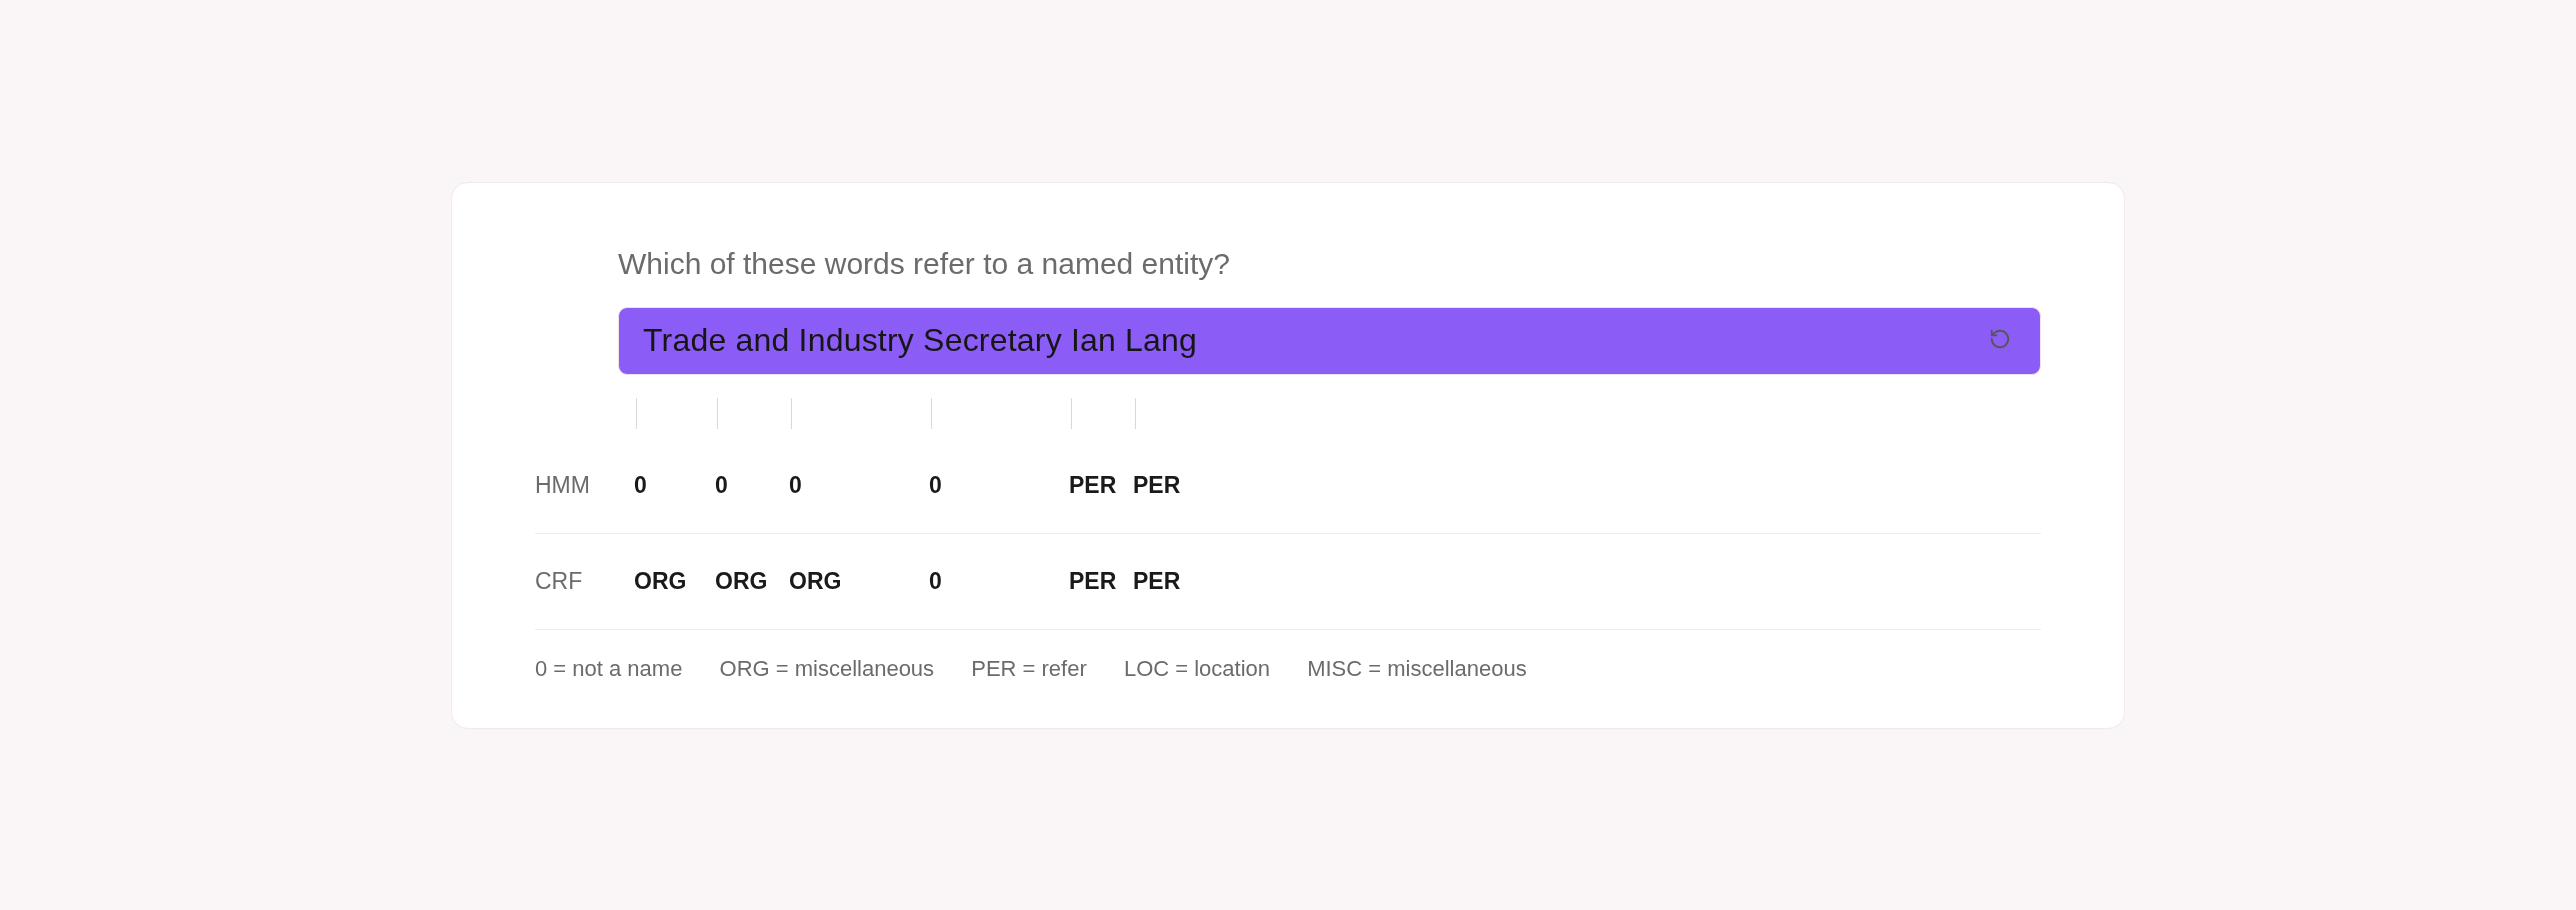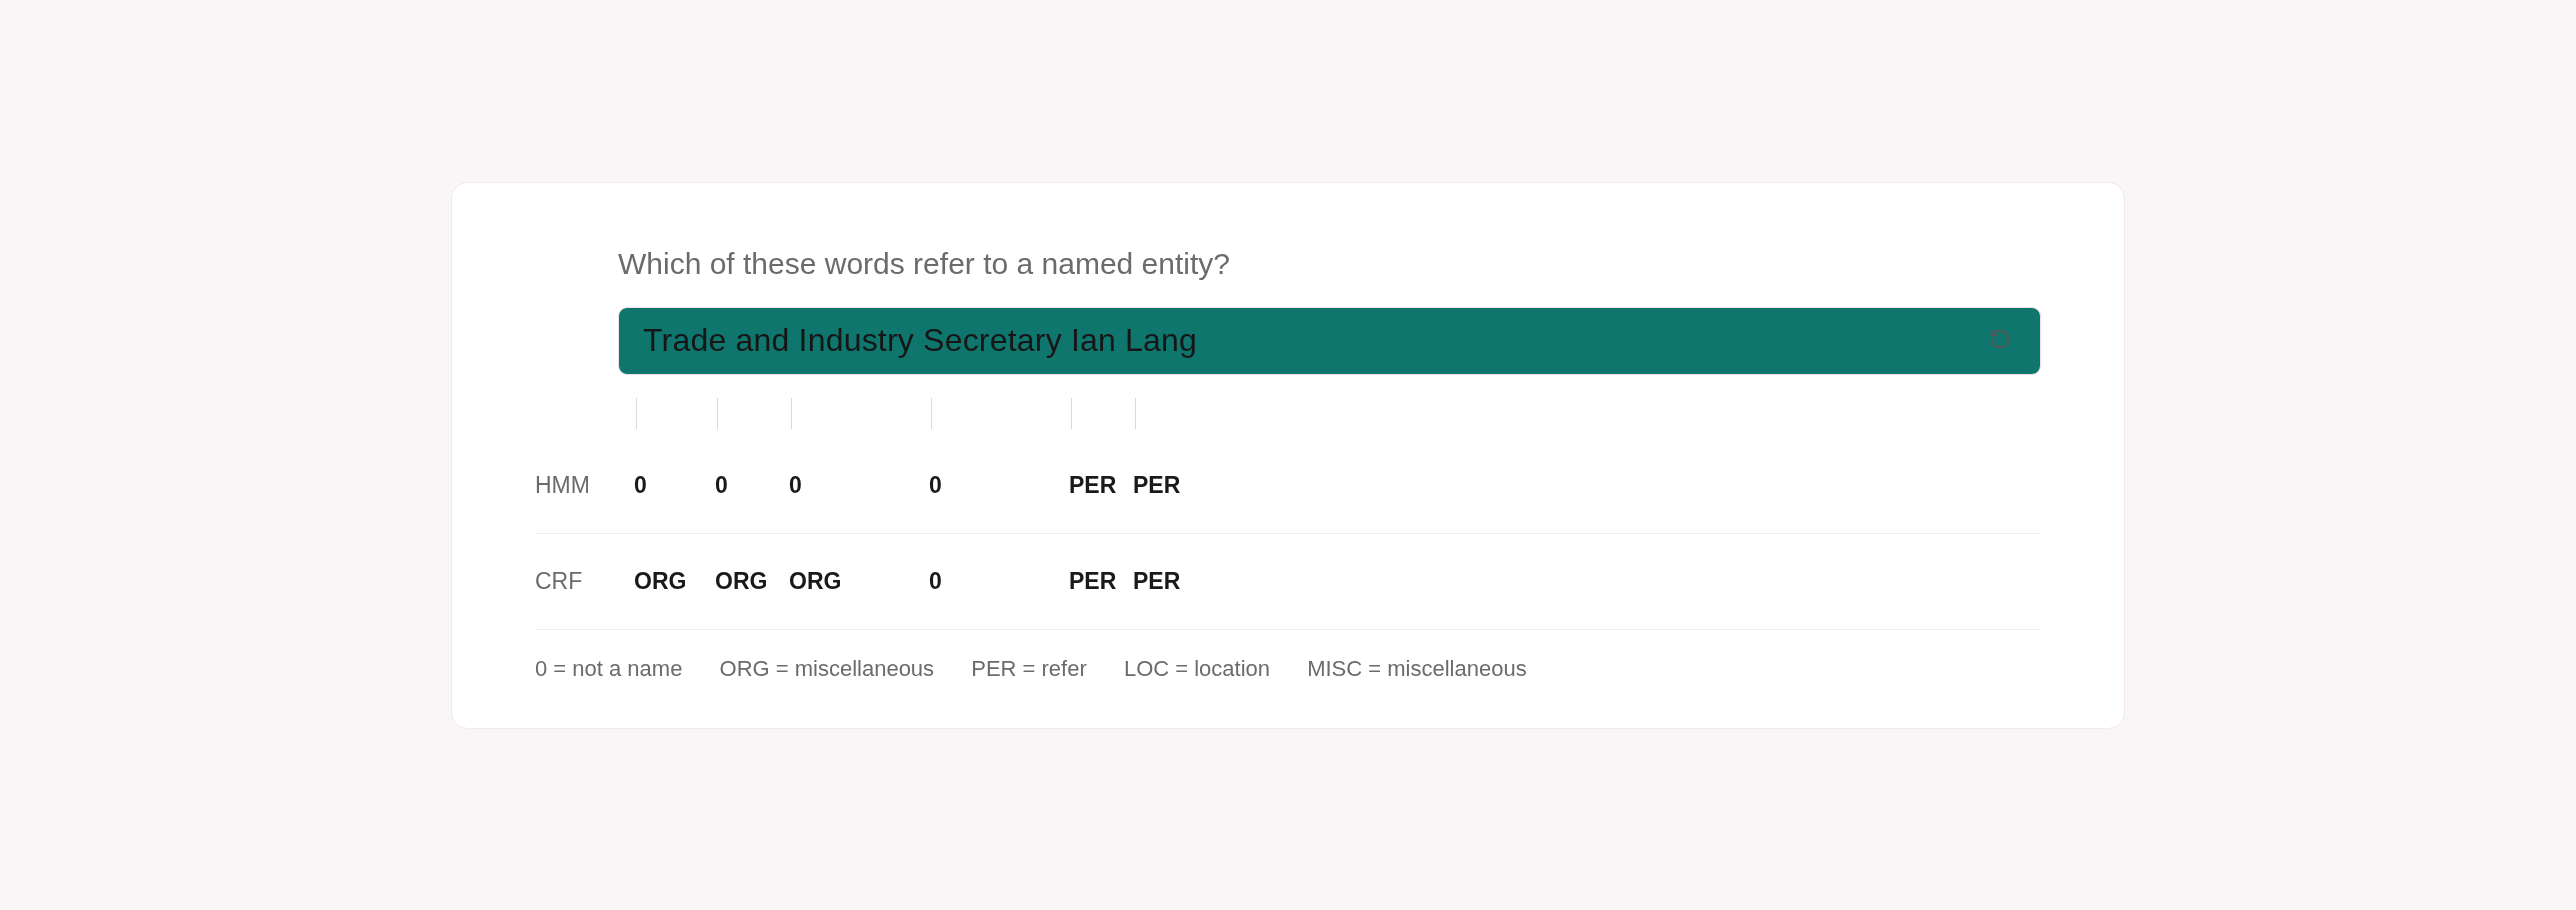--- a/index.html
+++ b/index.html
@@ -32,21 +32,21 @@
     color: #6b6b6b;
     margin-left: 83px;
     margin-bottom: 26px;
   }
   .input-row {
     display: flex;
     align-items: center;
     margin-left: 83px;
     margin-right: 0;
     border: 0.9px solid #f2e2e9;
-    background: #0f766e;
+    background: #8b5cf6;
     border-radius: 9.2px;
     padding: 14.7px 24px;
     margin-bottom: 16.6px;
   }
   .sentence {
     flex: 1;
     font-size: 32px;
     letter-spacing: 0.2px;
     color: #161616;
     white-space: nowrap;

